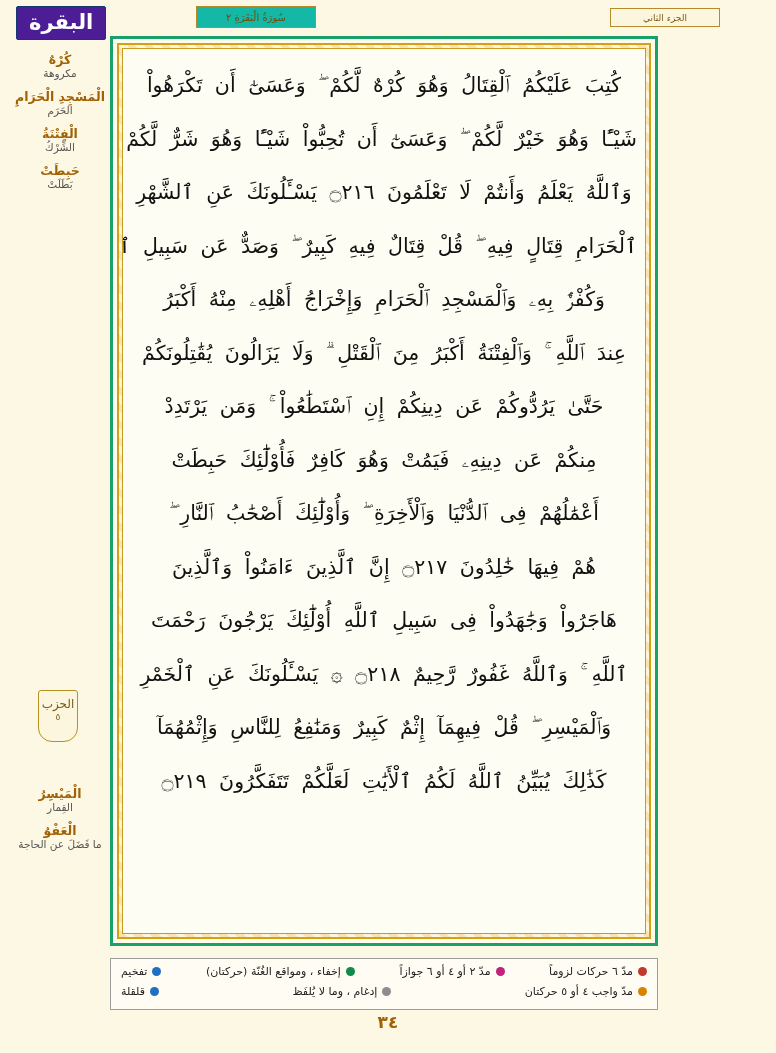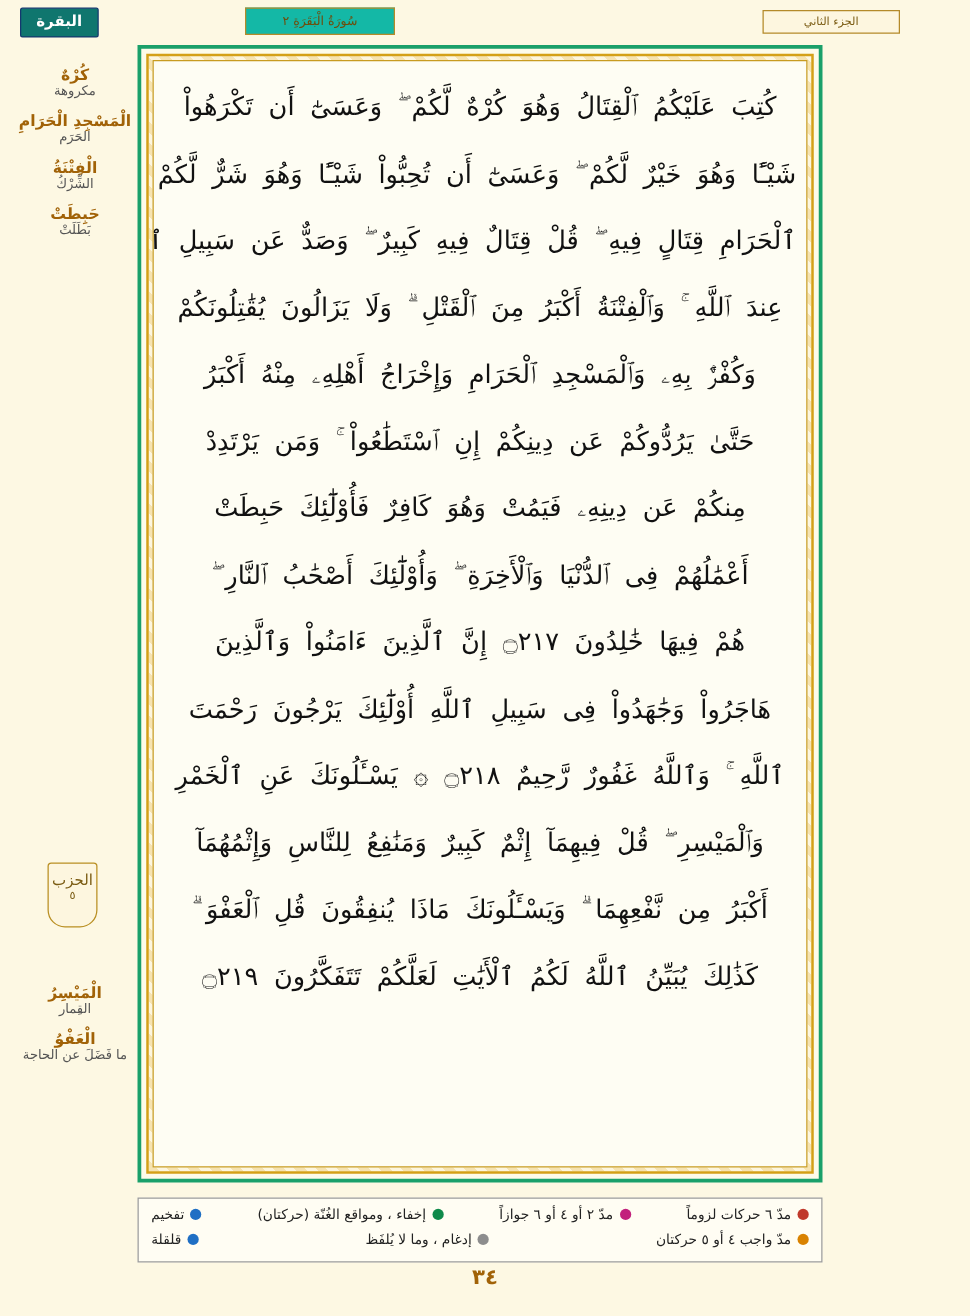--- a/index.html
+++ b/index.html
@@ -10,23 +10,23 @@
     font-family: "Liberation Serif", serif;
   }
   body { position: relative; overflow: hidden; }
 
   
   .header {
     position: absolute; top: 0; left: 0; width: 776px; height: 34px;
   }
   .surah-tab {
     position: absolute; top: 6px; left: 16px;
-    background: #0f766e; color: #ffffff;
-    font-family: "DejaVu Sans", sans-serif;
-    font-size: 12px; font-weight: bold;
+    background: #4c1d95; color: #ffffff;
+    font-family: "DejaVu Sans", sans-serif;
+    font-size: 21px; font-weight: bold;
     padding: 3px 12px 5px 12px;
     border: 1px solid #14386f;
     border-radius: 2px;
     direction: rtl;
     text-align: center;
   }
   .juz-badge {
     position: absolute; top: 8px; left: 610px;
     width: 110px; height: 19px;
     border: 1px solid #b48a2a;
@@ -206,31 +206,31 @@
     <div class="gloss">ما فَضَلَ عن الحاجة</div>
   </div>
 </div>
 
 <div class="frame-outer">
   <div class="frame-mid">
     <div class="frame-inner">
       <div class="ayah-lines">
         <div class="qline">كُتِبَ عَلَيْكُمُ ٱلْقِتَالُ وَهُوَ كُرْهٌ لَّكُمْ ۖ وَعَسَىٰٓ أَن تَكْرَهُواْ</div>
         <div class="qline">شَيْـًٔا وَهُوَ خَيْرٌ لَّكُمْ ۖ وَعَسَىٰٓ أَن تُحِبُّواْ شَيْـًٔا وَهُوَ شَرٌّ لَّكُمْ</div>
+        <div class="qline">وَٱللَّهُ يَعْلَمُ وَأَنتُمْ لَا تَعْلَمُونَ ۝٢١٦ يَسْـَٔلُونَكَ عَنِ ٱلشَّهْرِ</div>
         <div class="qline">ٱلْحَرَامِ قِتَالٍ فِيهِ ۖ قُلْ قِتَالٌ فِيهِ كَبِيرٌ ۖ وَصَدٌّ عَن سَبِيلِ ٱللَّهِ</div>
+        <div class="qline">وَكُفْرٌۢ بِهِۦ وَٱلْمَسْجِدِ ٱلْحَرَامِ وَإِخْرَاجُ أَهْلِهِۦ مِنْهُ أَكْبَرُ</div>
         <div class="qline">عِندَ ٱللَّهِ ۚ وَٱلْفِتْنَةُ أَكْبَرُ مِنَ ٱلْقَتْلِ ۗ وَلَا يَزَالُونَ يُقَٰتِلُونَكُمْ</div>
-        <div class="qline">وَكُفْرٌۢ بِهِۦ وَٱلْمَسْجِدِ ٱلْحَرَامِ وَإِخْرَاجُ أَهْلِهِۦ مِنْهُ أَكْبَرُ</div>
         <div class="qline">حَتَّىٰ يَرُدُّوكُمْ عَن دِينِكُمْ إِنِ ٱسْتَطَٰعُواْ ۚ وَمَن يَرْتَدِدْ</div>
         <div class="qline">مِنكُمْ عَن دِينِهِۦ فَيَمُتْ وَهُوَ كَافِرٌ فَأُوْلَٰٓئِكَ حَبِطَتْ</div>
         <div class="qline">أَعْمَٰلُهُمْ فِى ٱلدُّنْيَا وَٱلْأَخِرَةِ ۖ وَأُوْلَٰٓئِكَ أَصْحَٰبُ ٱلنَّارِ ۖ</div>
         <div class="qline">هُمْ فِيهَا خَٰلِدُونَ ۝٢١٧ إِنَّ ٱلَّذِينَ ءَامَنُواْ وَٱلَّذِينَ</div>
         <div class="qline">هَاجَرُواْ وَجَٰهَدُواْ فِى سَبِيلِ ٱللَّهِ أُوْلَٰٓئِكَ يَرْجُونَ رَحْمَتَ</div>
         <div class="qline">ٱللَّهِ ۚ وَٱللَّهُ غَفُورٌ رَّحِيمٌ ۝٢١٨ ۞ يَسْـَٔلُونَكَ عَنِ ٱلْخَمْرِ</div>
         <div class="qline">وَٱلْمَيْسِرِ ۖ قُلْ فِيهِمَآ إِثْمٌ كَبِيرٌ وَمَنَٰفِعُ لِلنَّاسِ وَإِثْمُهُمَآ</div>
-        <div class="qline">أَكْبَرُ مِن نَّفْعِهِمَا ۗ وَيَسْـَٔلُونَكَ مَاذَا يُنفِقُونَ قُلِ ٱلْعَفْوَ ۗ</div>
         <div class="qline">كَذَٰلِكَ يُبَيِّنُ ٱللَّهُ لَكُمُ ٱلْأَيَٰتِ لَعَلَّكُمْ تَتَفَكَّرُونَ ۝٢١٩</div>
       </div>
     </div>
   </div>
 </div>
 
 <div class="legend">
   <div class="legend-row">
     <div class="legend-item">
       <span class="dot" style="background:#c0392b"></span>

